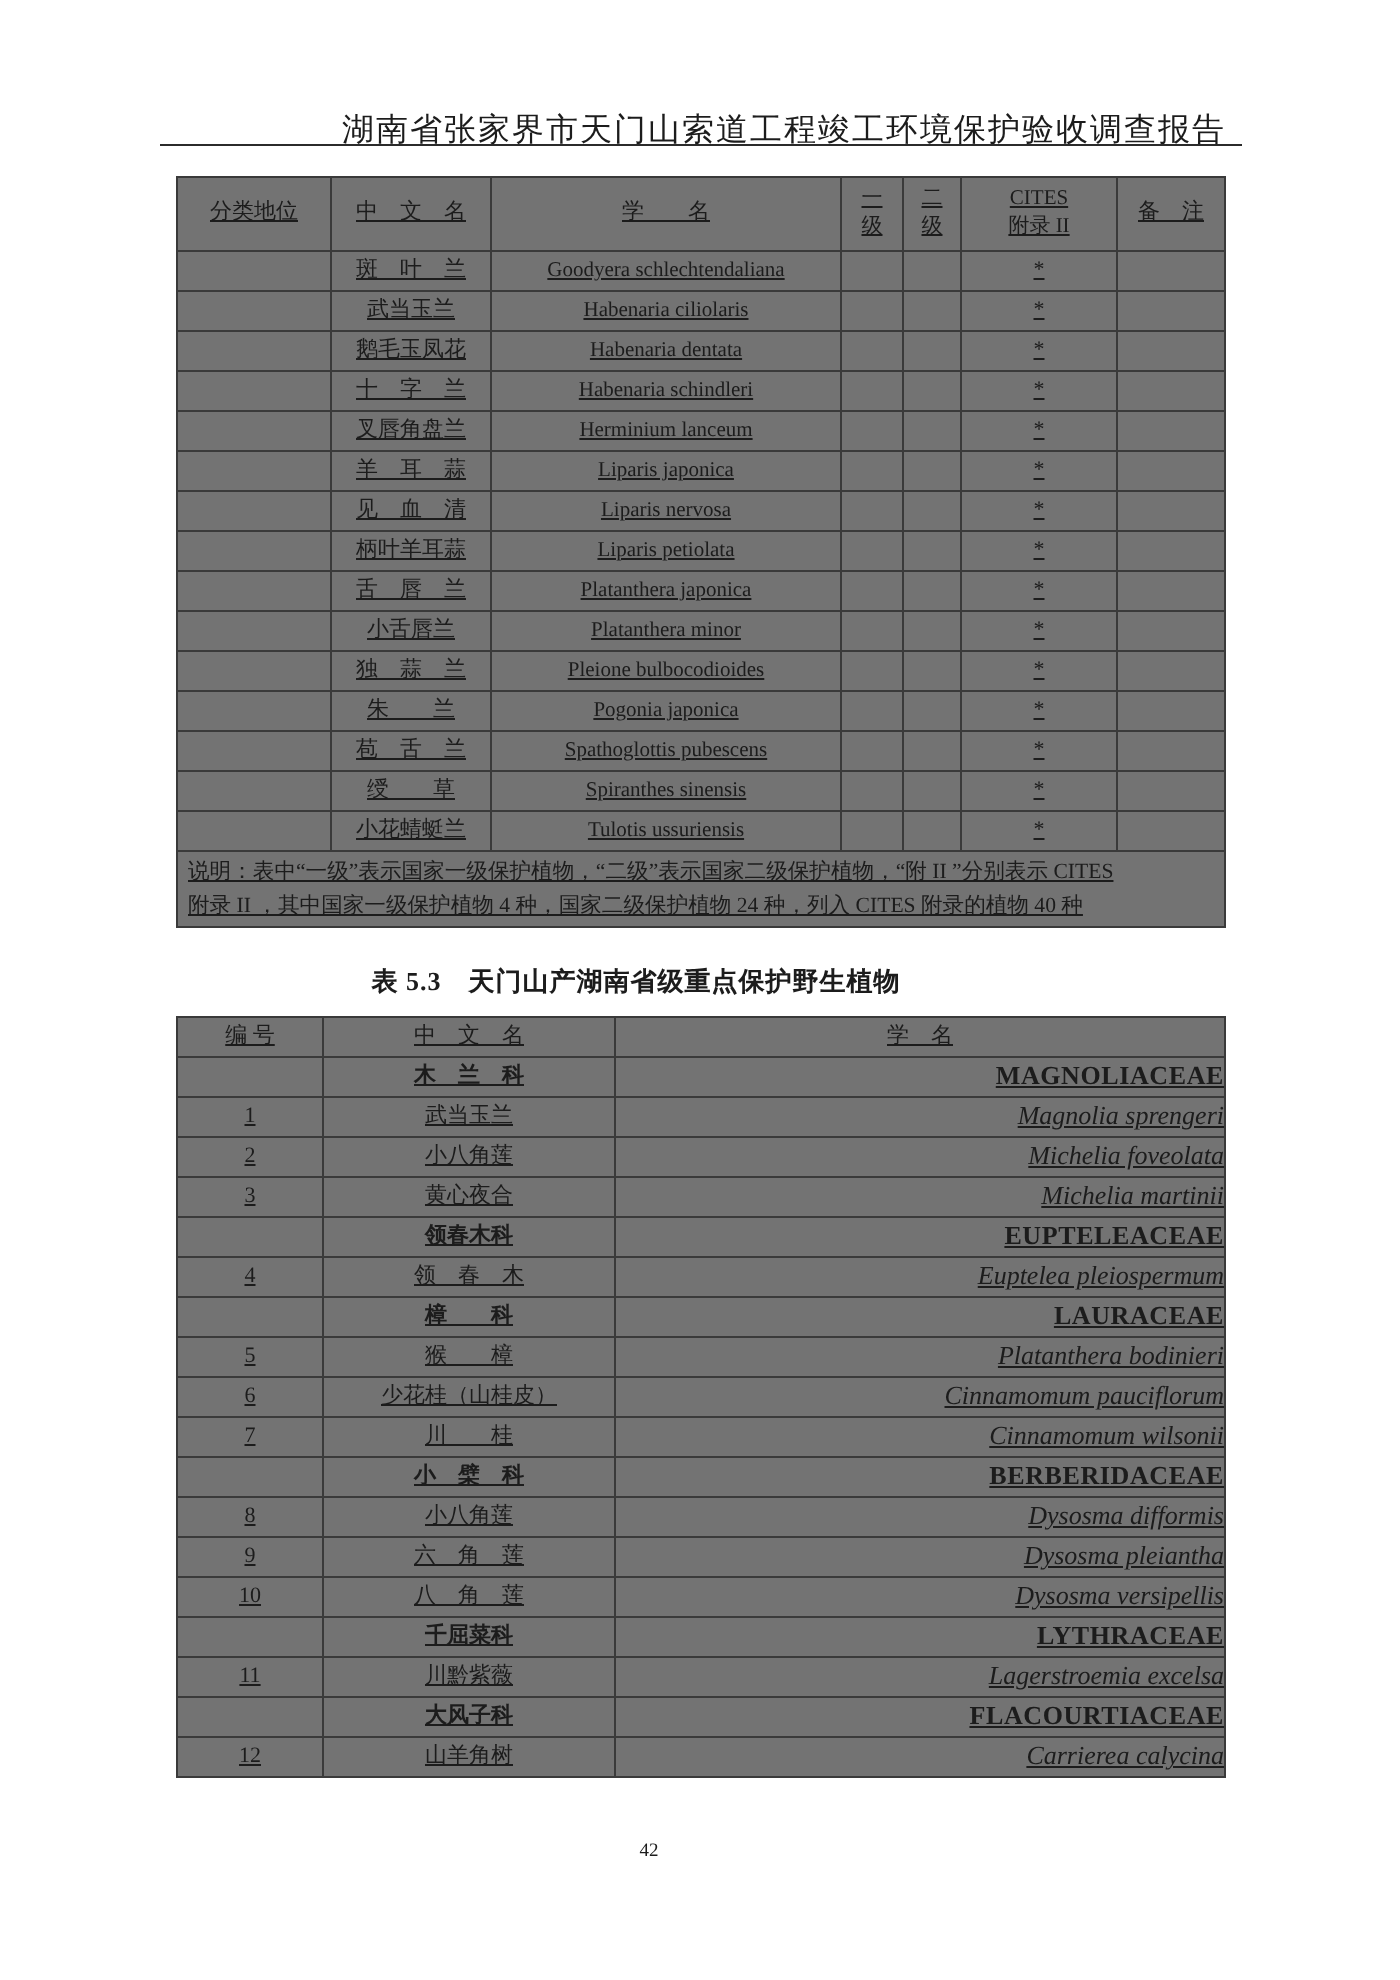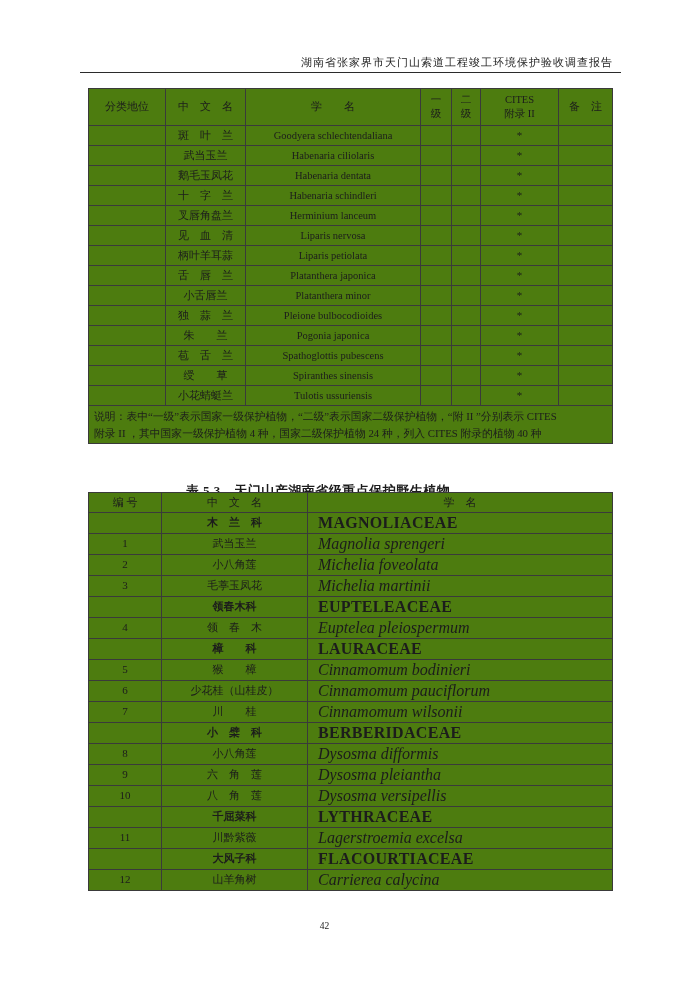--- a/index.html
+++ b/index.html
@@ -4,43 +4,44 @@
 <style>
   html,body { margin:0; padding:0; background:#e8e8e8; }
   .page {
     position:relative; width:700px; height:990px; margin:0 auto;
     background:#ffffff; overflow:hidden;
     font-family:"Liberation Serif","DejaVu Serif",serif;
     color:#1c1c1c;
   }
   .report-header {
     position:absolute; top:55px; left:80px; width:533px;
-    text-align:right; font-size:11px; letter-spacing:1px; white-space:nowrap;
+    text-align:right; font-size:16px; letter-spacing:1px; white-space:nowrap;
   }
   .header-rule {
     position:absolute; top:72px; left:80px; width:541px; height:0;
     border-top:1.4px solid #2b2b2b;
   }
   table {
     position:absolute; left:88px; border-collapse:collapse; table-layout:fixed;
-    background:#4d7c0f;
+    background:#737373;
+    text-decoration:underline;
   }
   #t1 { top:88px; width:524px; border:1.6px solid #2b2b2b; }
-  #t2 { top:492px; width:524px; border:1.6px solid #2b2b2b; }
+  #t2 { top:508px; width:524px; border:1.6px solid #2b2b2b; }
   th, td {
     border:1px solid #3a3a3a; padding:0; margin:0;
     font-weight:normal; text-align:center; vertical-align:middle;
     font-size:11px; line-height:1.25; overflow:hidden;
   }
   #t1 thead tr { height:37px; }
   #t2 thead tr { height:20px; }
   tr.data-row { height:20px; }
   .two-line { white-space:pre-line; font-size:10.5px; line-height:14px; }
   .latin { font-size:10.5px; }
-  #t2 td.latin2 { text-align:left; padding-left:10px; font-size:16px; }
+  #t2 td.latin2 { text-align:right; padding-left:10px; font-size:13px; }
   #t2 td.species { font-style:italic;margin-top:11px; }
   #t2 td.family-latin { font-weight:bold; font-style:normal; letter-spacing:0.3px; }
   #t2 td.family-cn { font-weight:bold; }
   tr.note-row { height:37px; }
   tr.note-row td {
     text-align:left; font-size:10.8px; line-height:16.5px; padding:2px 5px;
   }
   .table-title {
     position:absolute; top:482px; left:0; width:636px; text-align:center;
     font-weight:bold; font-size:13px; letter-spacing:0.5px;
@@ -123,20 +124,29 @@
           <td></td>
           <td>叉唇角盘兰</td>
           <td class="latin">Herminium lanceum</td>
           <td></td>
           <td></td>
           <td>*</td>
           <td></td>
         </tr>
         <tr class="data-row">
           <td></td>
+          <td>羊　耳　蒜</td>
+          <td class="latin">Liparis japonica</td>
+          <td></td>
+          <td></td>
+          <td>*</td>
+          <td></td>
+        </tr>
+        <tr class="data-row">
+          <td></td>
           <td>见　血　清</td>
           <td class="latin">Liparis nervosa</td>
           <td></td>
           <td></td>
           <td>*</td>
           <td></td>
         </tr>
         <tr class="data-row">
           <td></td>
           <td>柄叶羊耳蒜</td>
@@ -246,42 +256,42 @@
           <td>武当玉兰</td>
           <td class="latin2 species">Magnolia sprengeri</td>
         </tr>
         <tr class="data-row">
           <td>2</td>
           <td>小八角莲</td>
           <td class="latin2 species">Michelia foveolata</td>
         </tr>
         <tr class="data-row">
           <td>3</td>
-          <td>毛葶玉凤花</td>
+          <td>黄心夜合</td>
           <td class="latin2 species">Michelia martinii</td>
         </tr>
         <tr class="data-row">
           <td></td>
           <td class="family-cn">领春木科</td>
           <td class="latin2 family-latin">EUPTELEACEAE</td>
         </tr>
         <tr class="data-row">
           <td>4</td>
           <td>领　春　木</td>
           <td class="latin2 species">Euptelea pleiospermum</td>
         </tr>
         <tr class="data-row">
           <td></td>
           <td class="family-cn">樟　　科</td>
           <td class="latin2 family-latin">LAURACEAE</td>
         </tr>
         <tr class="data-row">
           <td>5</td>
           <td>猴　　樟</td>
-          <td class="latin2 species">Cinnamomum bodinieri</td>
+          <td class="latin2 species">Platanthera bodinieri</td>
         </tr>
         <tr class="data-row">
           <td>6</td>
           <td>少花桂（山桂皮）</td>
           <td class="latin2 species">Cinnamomum pauciflorum</td>
         </tr>
         <tr class="data-row">
           <td>7</td>
           <td>川　　桂</td>
           <td class="latin2 species">Cinnamomum wilsonii</td>

